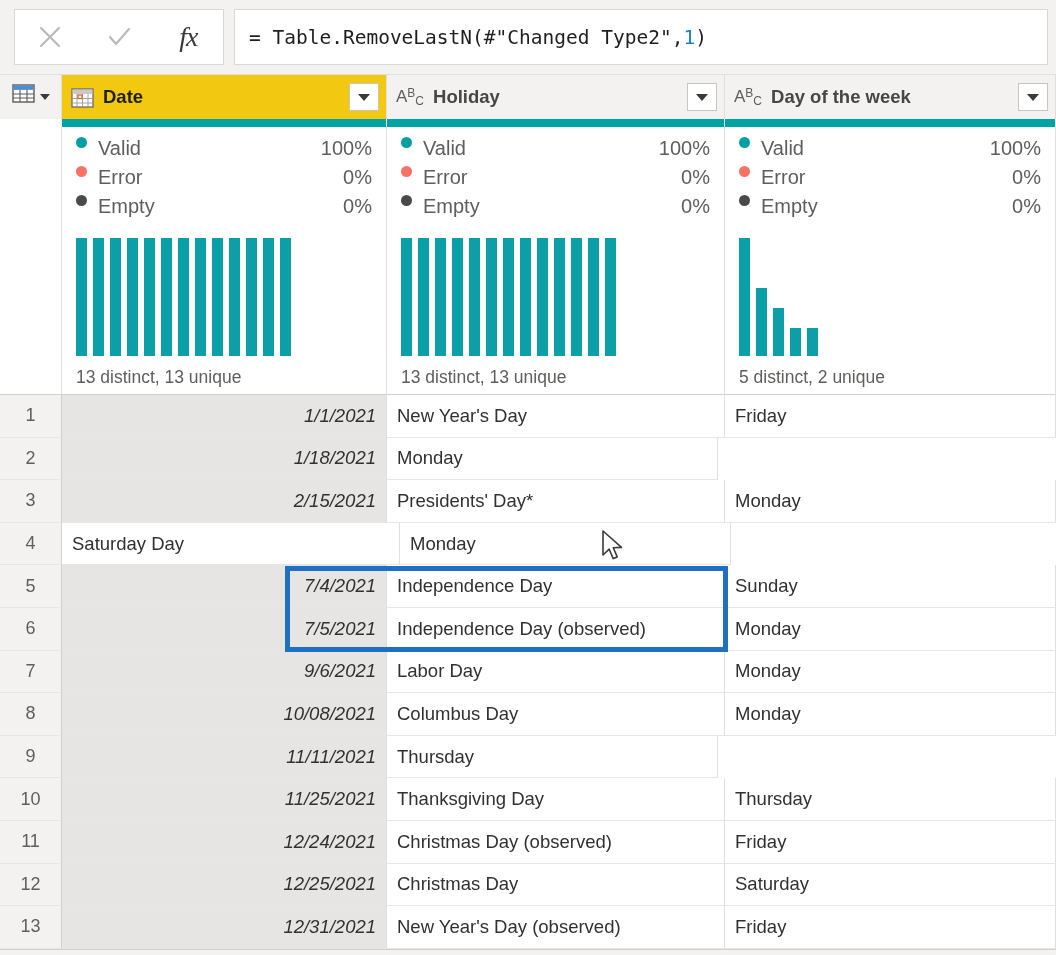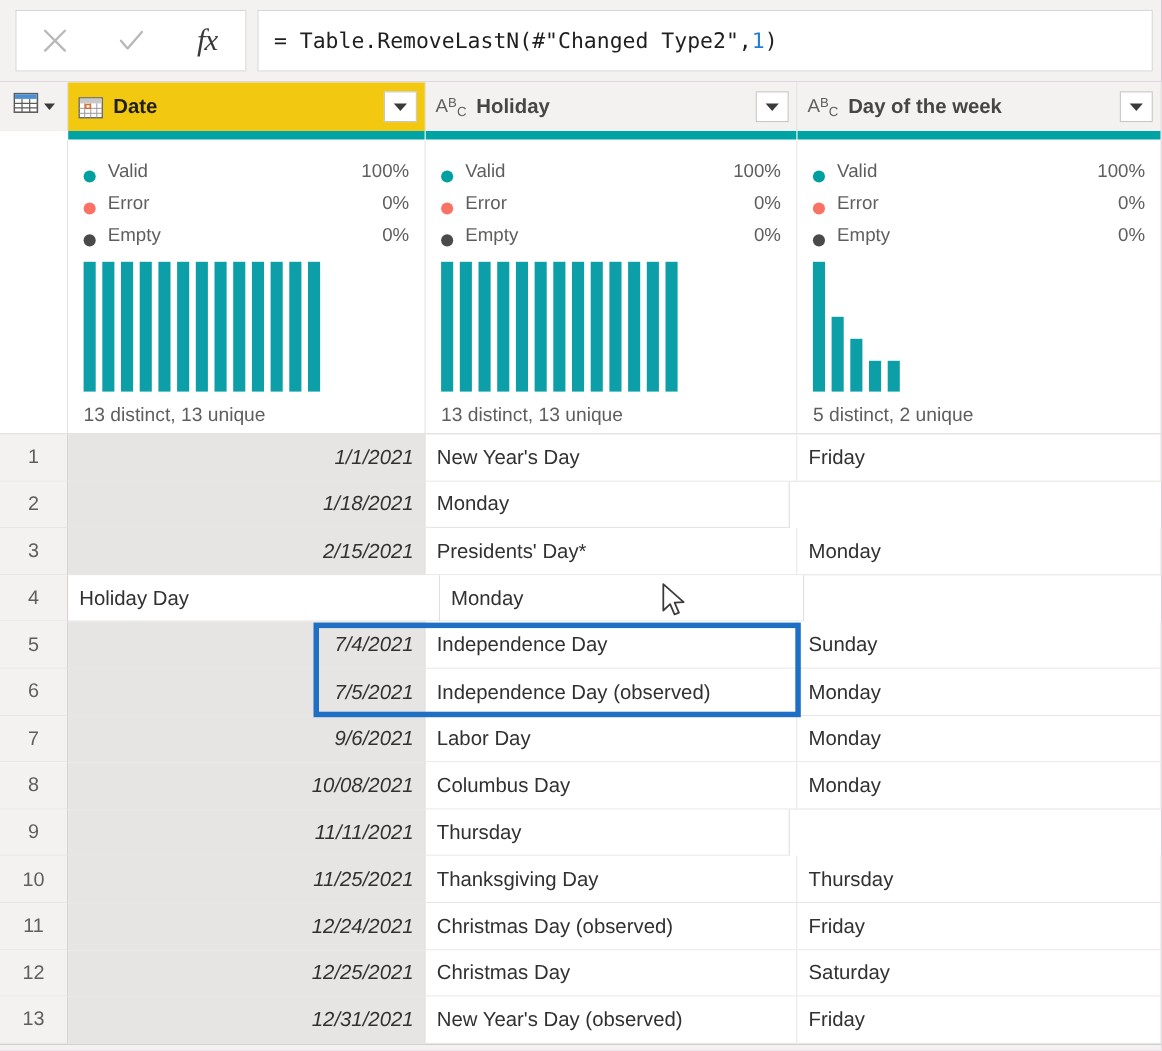--- a/index.html
+++ b/index.html
@@ -174,23 +174,23 @@
     padding: 10px 14px 6px 14px;
     display: flex;
     flex-direction: column;
   }
   .prof-cell.idx {
     padding: 0;
     background: #ffffff;
   }
   .stat-line {
     display: flex;
-    align-items: flex-end;
+    align-items: flex-start;
     height: 29px;
-    font-size: 17px;
+    font-size: 20px;
     color: #605e5c;
   }
   .dot {
     width: 11px; height: 11px;
     border-radius: 50%;
     flex: 0 0 auto;
     margin-right: 11px;
   }
   .stat-name { flex: 1 1 auto; }
   .stat-val { flex: 0 0 auto; }
@@ -472,21 +472,21 @@
           <div class="cell c-dow">Monday</div>
         </div>
         <div class="row data-row">
           <div class="cell idx c-idx">3</div>
           <div class="cell date c-date">2/15/2021</div>
           <div class="cell c-hol">Presidents' Day*</div>
           <div class="cell c-dow">Monday</div>
         </div>
         <div class="row data-row">
           <div class="cell idx c-idx">4</div>
-          <div class="cell c-hol">Holiday Day</div>
+          <div class="cell c-hol">Saturday Day</div>
           <div class="cell c-dow">Monday</div>
         </div>
         <div class="row data-row">
           <div class="cell idx c-idx">5</div>
           <div class="cell date c-date">7/4/2021</div>
           <div class="cell c-hol">Independence Day</div>
           <div class="cell c-dow">Sunday</div>
         </div>
         <div class="row data-row">
           <div class="cell idx c-idx">6</div>

